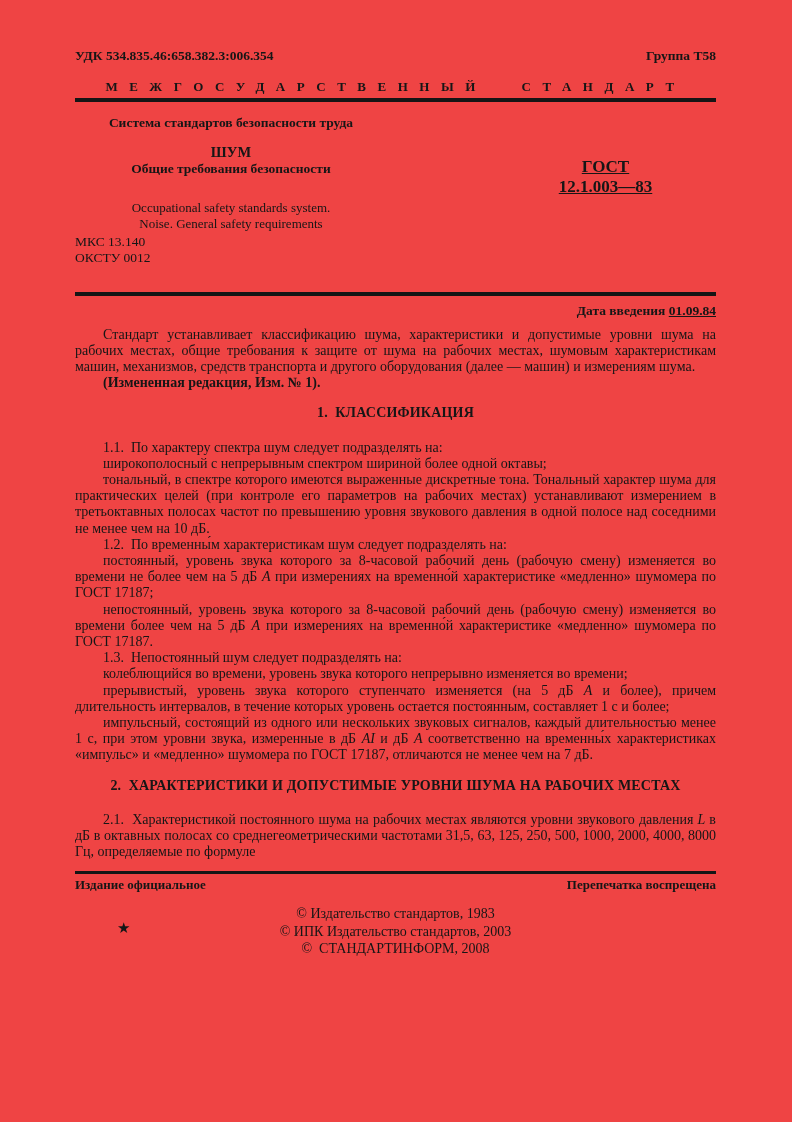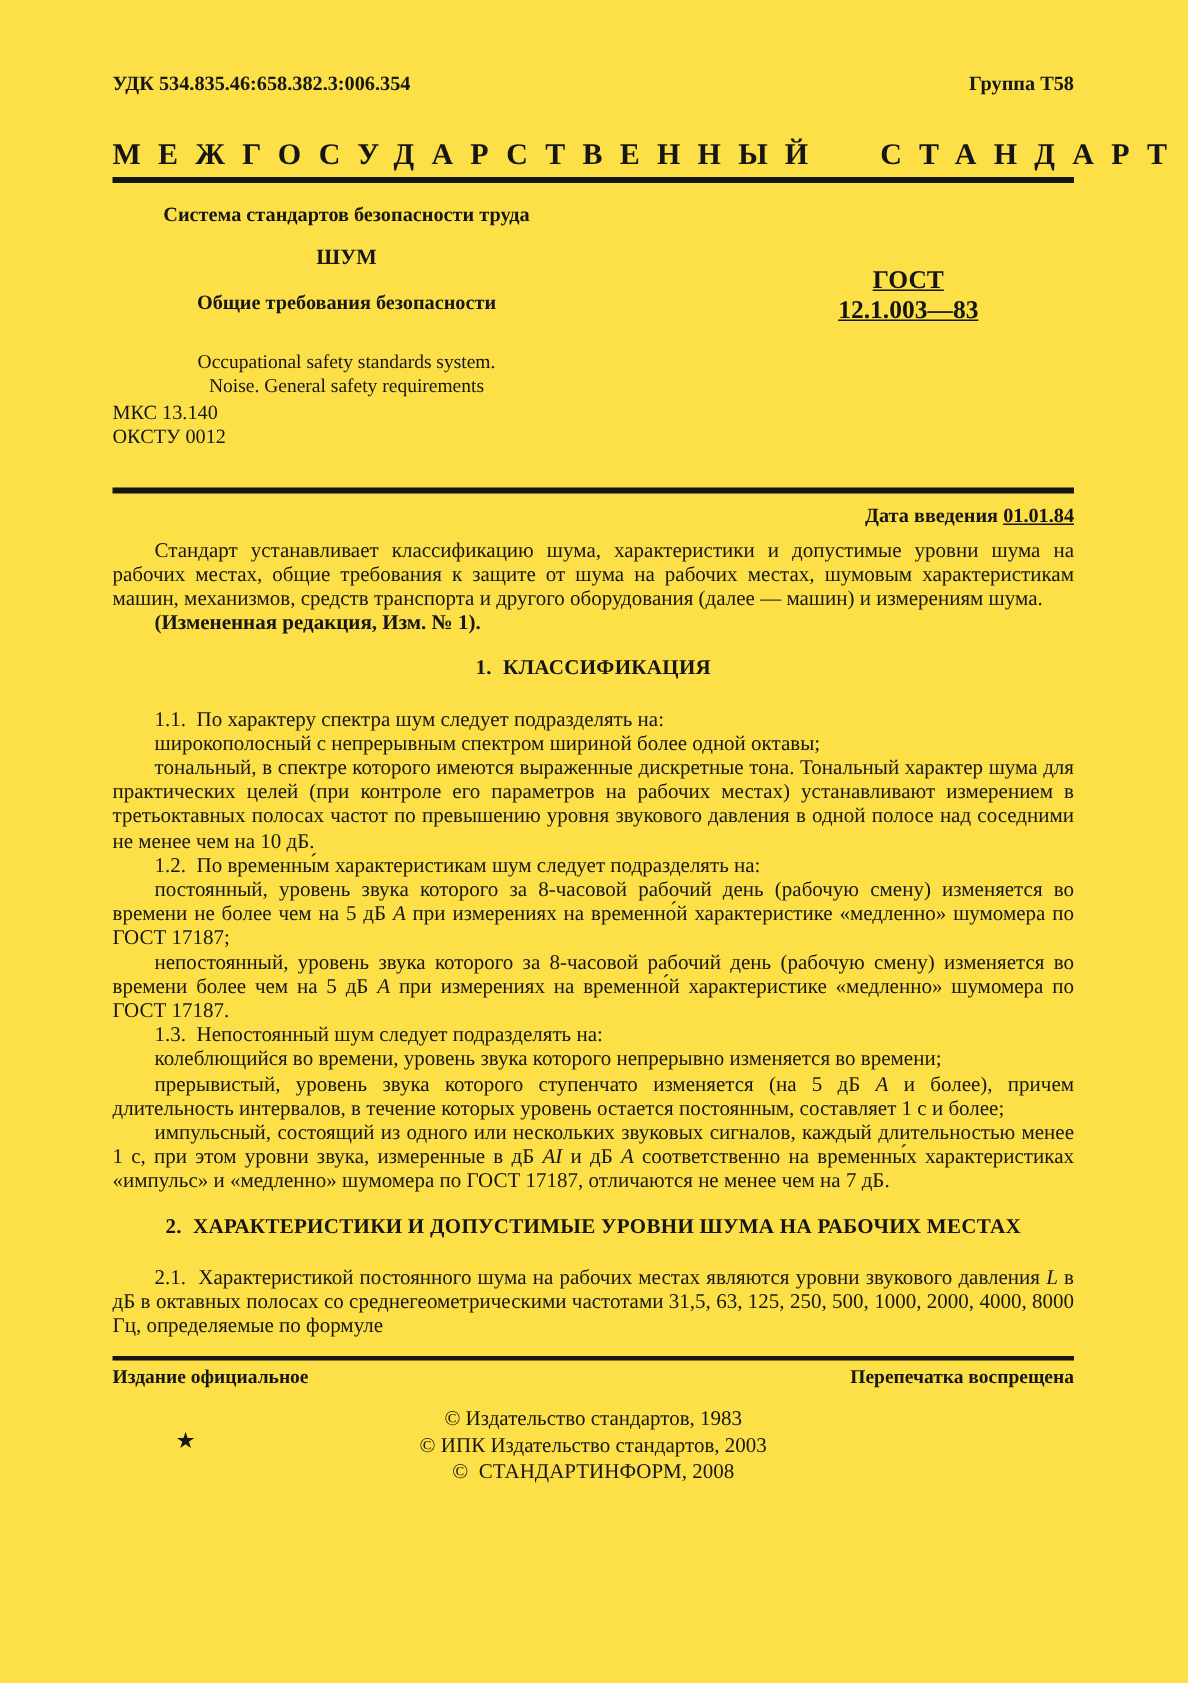--- a/index.html
+++ b/index.html
@@ -1,42 +1,42 @@
 <!DOCTYPE html>
 <html><head>
 <meta charset="utf-8">
 <style>
   html, body { margin: 0; padding: 0; background: #ffffff; }
   .page {
     position: relative;
     width: 792px; height: 1122px;
     box-sizing: border-box;
-    background: #fde047;
+    background: #ef4444;
     padding: 48px 76px 0 75px;
     font-family: "Liberation Serif", "DejaVu Serif", serif;
     color: #161616;
     overflow: hidden;
   }
   .udk-row {
     display: flex; justify-content: space-between;
     font-weight: bold; font-size: 13.5px;
   }
   .standard-type {
-    margin-top: 28px;
-    font-weight: bold; font-size: 20px;
+    margin-top: 15px;
+    font-weight: bold; font-size: 13px;
     letter-spacing: 11.5px; word-spacing: 20px;
     white-space: nowrap; text-align: center;
   }
   .rule { background: #151515; }
   .rule-title { height: 4px; margin-top: 3px; }
   .header-main { display: flex; margin-top: 13px; gap: 16px; }
   .header-left { width: 312px; text-align: center; }
   .sys-name { font-weight: bold; font-size: 13.5px; }
   .doc-title { font-weight: bold; font-size: 14.5px; margin-top: 13px; }
-  .doc-subtitle { font-weight: bold; font-size: 13.5px; margin-top: 13px; }
+  .doc-subtitle { font-weight: bold; font-size: 13.5px; }
   .doc-title-en { margin-top: 23px; font-size: 13px; line-height: 16px; }
   .header-right {
     flex: 1; text-align: center;
     box-sizing: border-box; padding-left: 92px;
   }
   .gost-block { margin-top: 42px; font-weight: bold; font-size: 17px; line-height: 20px; text-decoration: underline; }
   .codes { margin-top: 2px; font-size: 13.5px; line-height: 16px; }
   .rule-mid { height: 3.5px; margin-top: 26px; }
   .date-row { text-align: right; font-weight: bold; font-size: 13.5px; margin-top: 7px; }
   .date-value { text-decoration: underline; }
@@ -91,21 +91,21 @@
   </div>
 
   <div class="codes">
     <div>МКС 13.140</div>
     <div>ОКСТУ 0012</div>
   </div>
 
   <div class="rule rule-mid"></div>
 
   <div class="date-row">
-    <span>Дата введения&nbsp;</span><span class="date-value">01.01.84</span>
+    <span>Дата введения&nbsp;</span><span class="date-value">01.09.84</span>
   </div>
 
   <div class="bodytext">
     <p>Стандарт устанавливает классификацию шума, характеристики и допустимые уровни шума на рабочих местах, общие требования к защите от шума на рабочих местах, шумовым характеристикам машин, механизмов, средств транспорта и другого оборудования (далее — машин) и измерениям шума.</p>
     <p class="bold">(Измененная редакция, Изм. № 1).</p>
 
     <h2>1.&nbsp; КЛАССИФИКАЦИЯ</h2>
     <p>1.1.&nbsp; По характеру спектра шум следует подразделять на:</p>
     <p>широкополосный с непрерывным спектром шириной более одной октавы;</p>
     <p>тональный, в спектре которого имеются выраженные дискретные тона. Тональный характер шума для практических целей (при контроле его параметров на рабочих местах) устанавливают измерением в третьоктавных полосах частот по превышению уровня звукового давления в одной полосе над соседними не менее чем на 10 дБ.</p>

